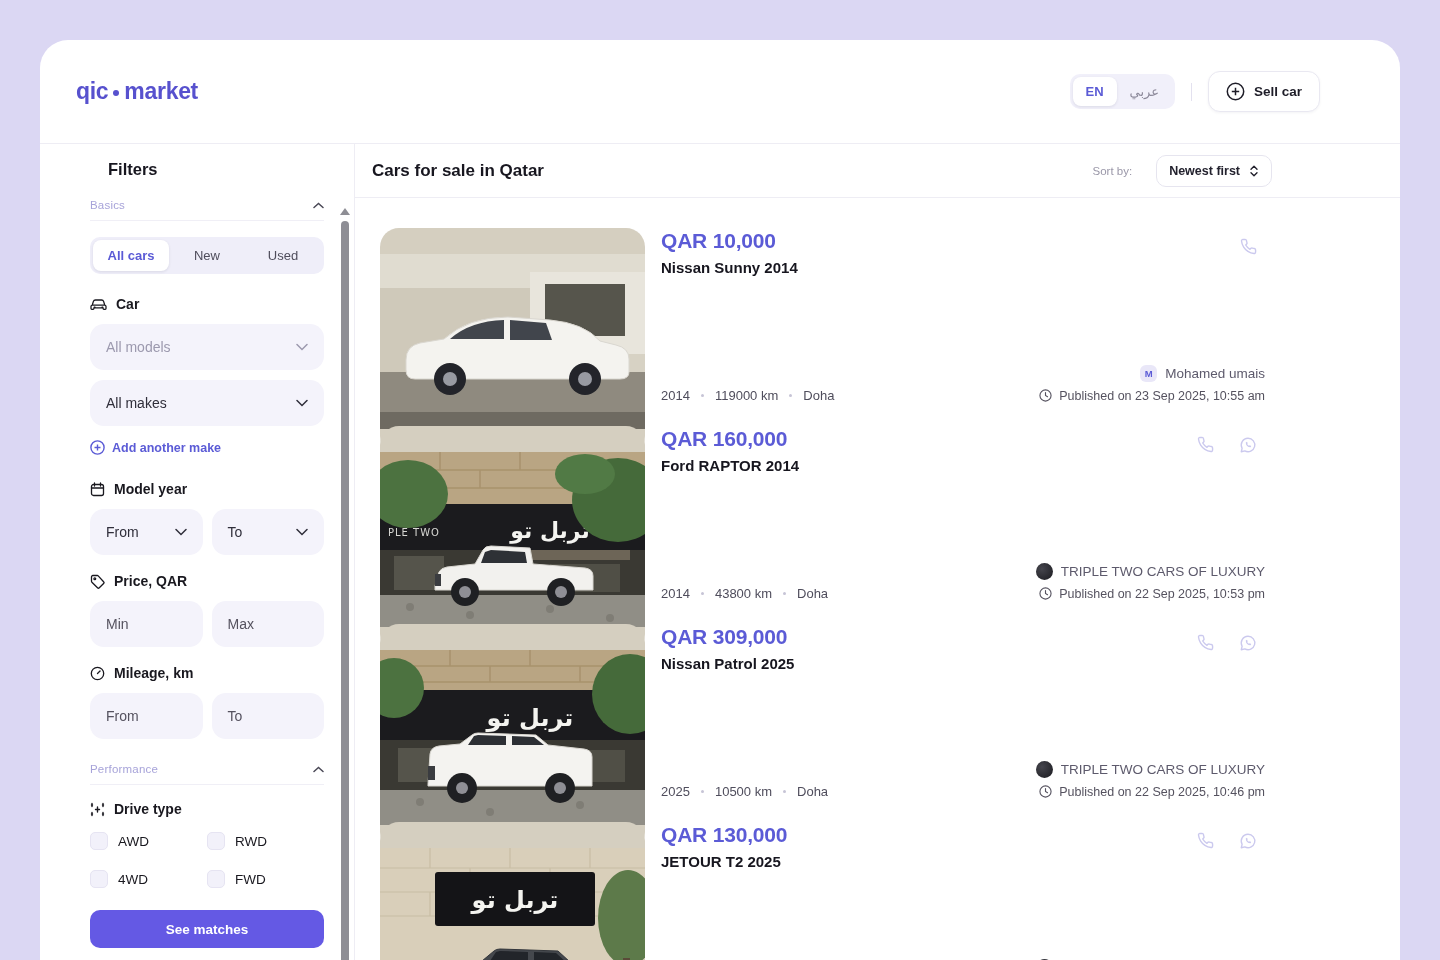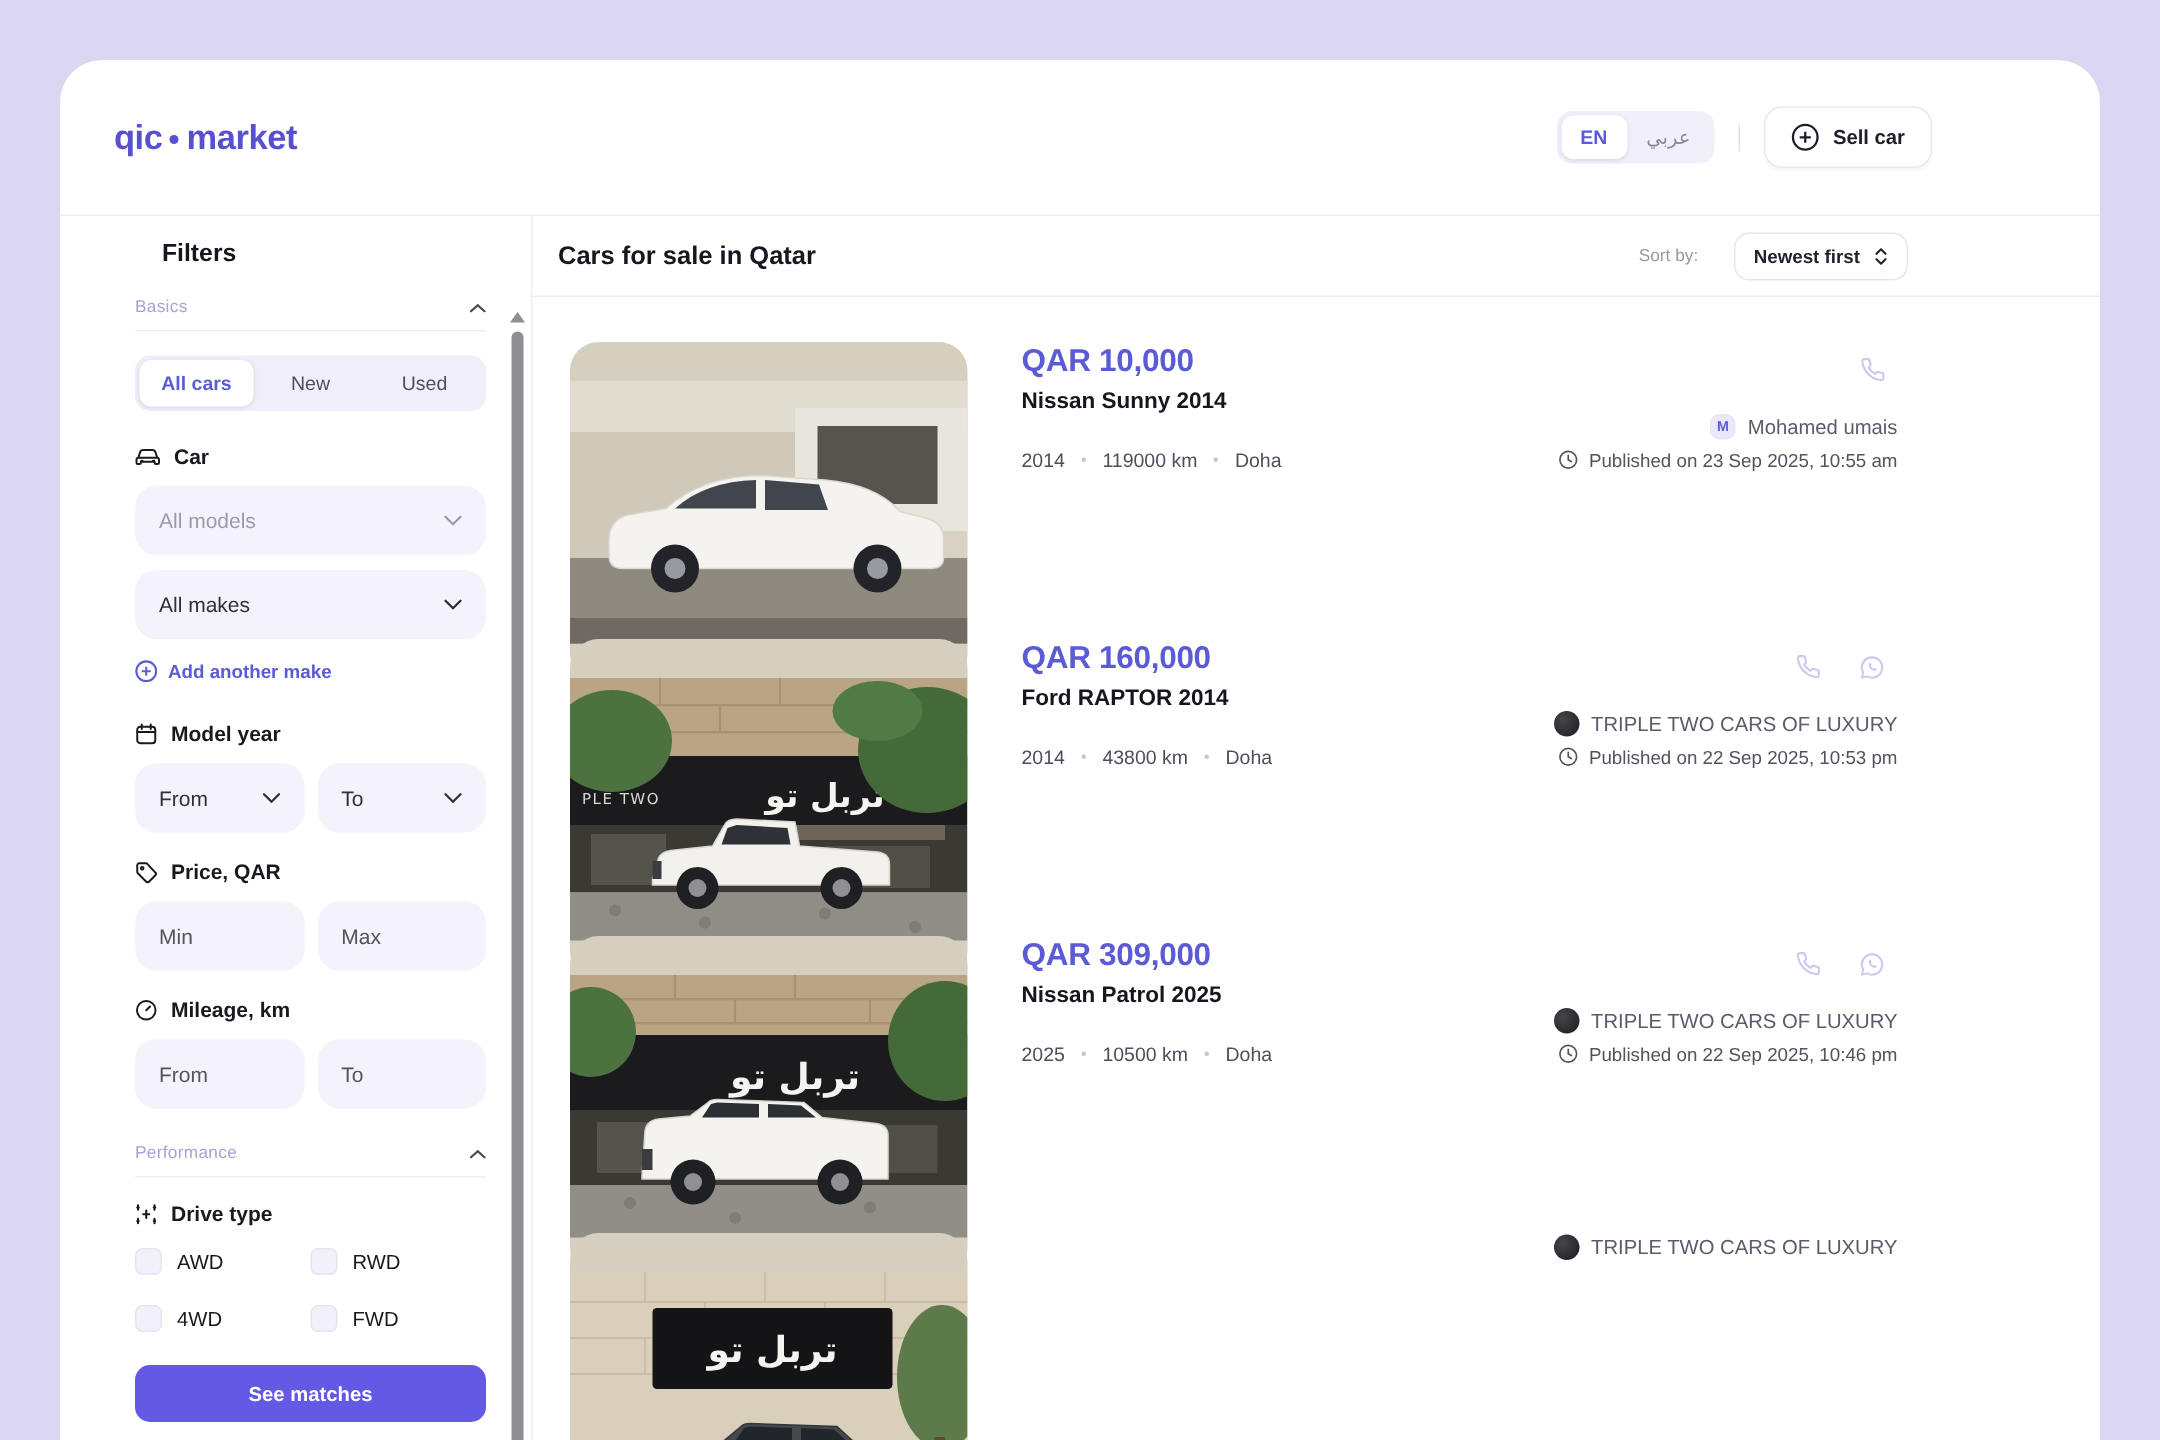--- a/index.html
+++ b/index.html
@@ -12,21 +12,21 @@
   }
   .card {
     position:absolute; left:40px; top:40px; width:1360px; height:980px;
     background:#fff; border-radius:28px; overflow:hidden;
     display:flex; flex-direction:column;
   }
   
   .header { height:104px; flex:none; display:flex; align-items:center; padding:0 36px; border-bottom:1px solid #EEEDF4; }
   .logo { font-size:23px; font-weight:bold; color:#5751CE; letter-spacing:-0.3px; display:flex; align-items:center; }
   .logo .dot { width:6px; height:6px; background:#5751CE; border-radius:50%; margin:2px 5px 0; }
-  .header-right { margin-left:auto; margin-right:76px; display:flex; align-items:center; gap:16px;padding-left:16px; }
+  .header-right { margin-left:auto; margin-right:44px; display:flex; align-items:center; gap:16px;padding-left:16px; }
   .lang-toggle { display:flex; align-items:center; background:#F1F0FA; border-radius:10px; padding:3px; }
   .lang-seg { font-size:13px; padding:7px 13px; border-radius:8px; cursor:pointer; }
   .lang-seg.active { background:#fff; color:#5B5BD6; font-weight:bold; box-shadow:0 1px 3px rgba(25,25,60,.10); }
   .lang-seg.inactive { color:#8A8798; }
   .hdr-sep { width:1px; height:18px; background:#E3E1EF; }
   .sell-btn { display:flex; align-items:center; gap:9px; background:#fff; border:1px solid #E9E8F1; border-radius:12px; padding:10px 17px; font-size:13.5px; font-weight:bold; color:#1E1D28; box-shadow:0 1px 3px rgba(20,20,50,.05); cursor:pointer; }
   
   .body-row { flex:1; display:flex; min-height:0; }
   .sidebar { width:315px; flex:none; border-right:1px solid #EEEDF4; position:relative; }
   .filters-title { padding:16px 0 10px 68px; font-size:16.5px; font-weight:bold; }
@@ -61,21 +61,21 @@
   .main { flex:1; display:flex; flex-direction:column; min-width:0; }
   .main-head { height:54px; flex:none; display:flex; align-items:center; padding:0 128px 0 17px; border-bottom:1px solid #EEEDF4; }
   .main-title { font-size:17px; font-weight:bold; }
   .sort { margin-left:auto; display:flex; align-items:center; gap:24px; }
   .sort-label { font-size:11.5px; color:#9A97A8; }
   .sort-select { display:flex; align-items:center; gap:9px; border:1px solid #E6E5EF; border-radius:10px; padding:8px 12px; font-size:12.5px; color:#23222E; font-weight:bold; cursor:pointer; background:#fff; }
   .listings { padding:30px 135px 0 25px; display:flex; flex-direction:column; gap:23px; }
   .listing { display:flex; gap:16px; height:175px; flex:none; }
   .thumb { width:265px; height:227px; border-radius:19px; overflow:hidden; flex:none; background:#d5cfc0; cursor:pointer; }
   .thumb svg { display:block; width:100%; height:100%; }
-  .l-body { flex:1; display:flex; flex-direction:column; padding-top:1px; min-width:0;margin-left:20px; }
+  .l-body { flex:1; display:flex; flex-direction:column; justify-content:space-between; padding-top:1px; min-width:0; }
   .l-top { display:flex; justify-content:space-between; align-items:flex-start; }
   .price { font-size:21px; font-weight:bold; color:#5B5BD6; letter-spacing:-0.2px; cursor:pointer; }
   .l-title { margin-top:6px; font-size:15px; font-weight:bold; color:#17161F; cursor:pointer; }
   .l-icons { display:flex; gap:25px; padding:9px 8px 0 0; }
   .l-icons svg { cursor:pointer; }
   .l-bottom { display:flex; justify-content:space-between; align-items:flex-end; }
   .meta { display:flex; align-items:center; gap:11px; font-size:13px; color:#4F4D5C; min-height:16px; }
   .meta .mdot { width:3px; height:3px; border-radius:50%; background:#C6C4D6; }
   .seller-block { display:flex; flex-direction:column; align-items:flex-end; gap:6px; }
   .seller { display:flex; align-items:center; gap:8px; font-size:13.5px; color:#5D5A6C; cursor:pointer; }
@@ -475,20 +475,35 @@
                 <path d="M48 4 L52 3 L80 4 L80 13 L42 13 Z" fill="#22252a"></path>
                 <path d="M86 4 L108 5 L118 14 L86 14 Z" fill="#22252a"></path>
                 <circle cx="34" cy="52" r="15" fill="#17181c"></circle>
                   <circle cx="34" cy="52" r="6" fill="#7e7e85"></circle>
                 <circle cx="130" cy="52" r="15" fill="#17181c"></circle>
                   <circle cx="130" cy="52" r="6" fill="#7e7e85"></circle>
               </g>
             </svg>
           </div>
           <div class="l-body">
+            <div class="l-top">
+              <div>
+                <div class="price">QAR 130,000</div>
+                <div class="l-title">JETOUR T2 2025</div>
+              </div>
+              <div class="l-icons">
+                <svg width="17" height="17" viewBox="0 0 24 24" fill="none" stroke="#CBC9EE" stroke-width="2" stroke-linecap="round" stroke-linejoin="round">
+                    <path d="M22 16.92v3a2 2 0 0 1-2.18 2 19.79 19.79 0 0 1-8.63-3.07 19.5 19.5 0 0 1-6-6 19.79 19.79 0 0 1-3.07-8.67A2 2 0 0 1 4.11 2h3a2 2 0 0 1 2 1.72 12.84 12.84 0 0 0 .7 2.81 2 2 0 0 1-.45 2.11L8.09 9.91a16 16 0 0 0 6 6l1.27-1.27a2 2 0 0 1 2.11-.45 12.84 12.84 0 0 0 2.81.7A2 2 0 0 1 22 16.92z"></path>
+                  </svg>
+                <svg width="18" height="18" viewBox="0 0 24 24" fill="none" stroke="#CBC9EE" stroke-width="1.8" stroke-linecap="round" stroke-linejoin="round">
+                    <path d="M12 3a9 9 0 0 0-7.85 13.4L3 21l4.75-1.1A9 9 0 1 0 12 3z"></path>
+                    <path d="M9 8.5c0 4 2.5 6.5 6.5 6.5l.8-1.6-2-1.1-1 .8c-1.1-.5-1.9-1.3-2.4-2.4l.8-1-1.1-2z" fill="#CBC9EE" stroke="none"></path>
+                  </svg>
+              </div>
+            </div>
             <div class="l-bottom">
               <div class="meta"></div>
               <div class="seller-block">
                 <div class="seller">
                   <span class="badge-dark"></span>
                   <span>TRIPLE TWO CARS OF LUXURY</span>
                 </div>
                 <div class="published"></div>
               </div>
             </div>

